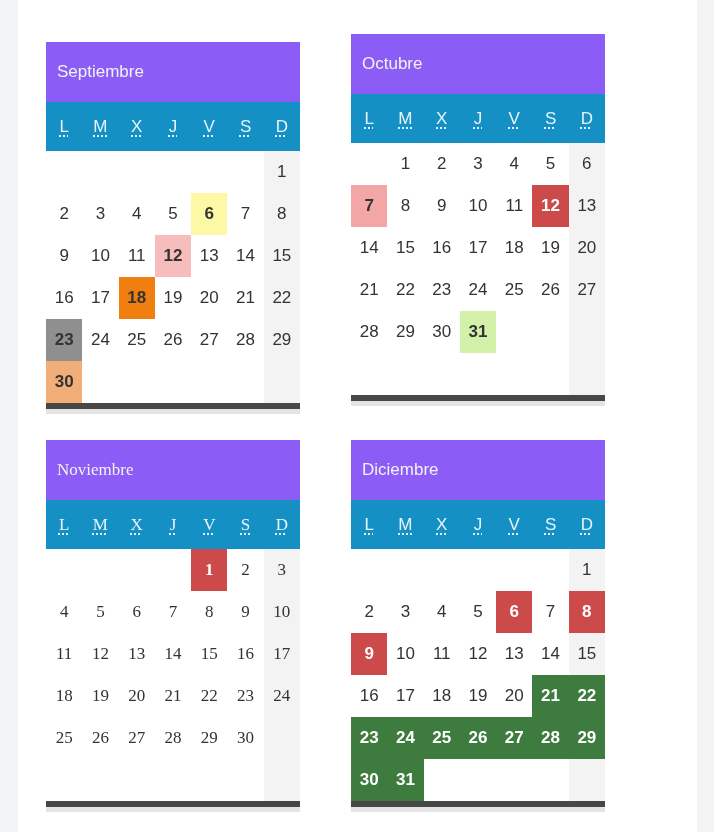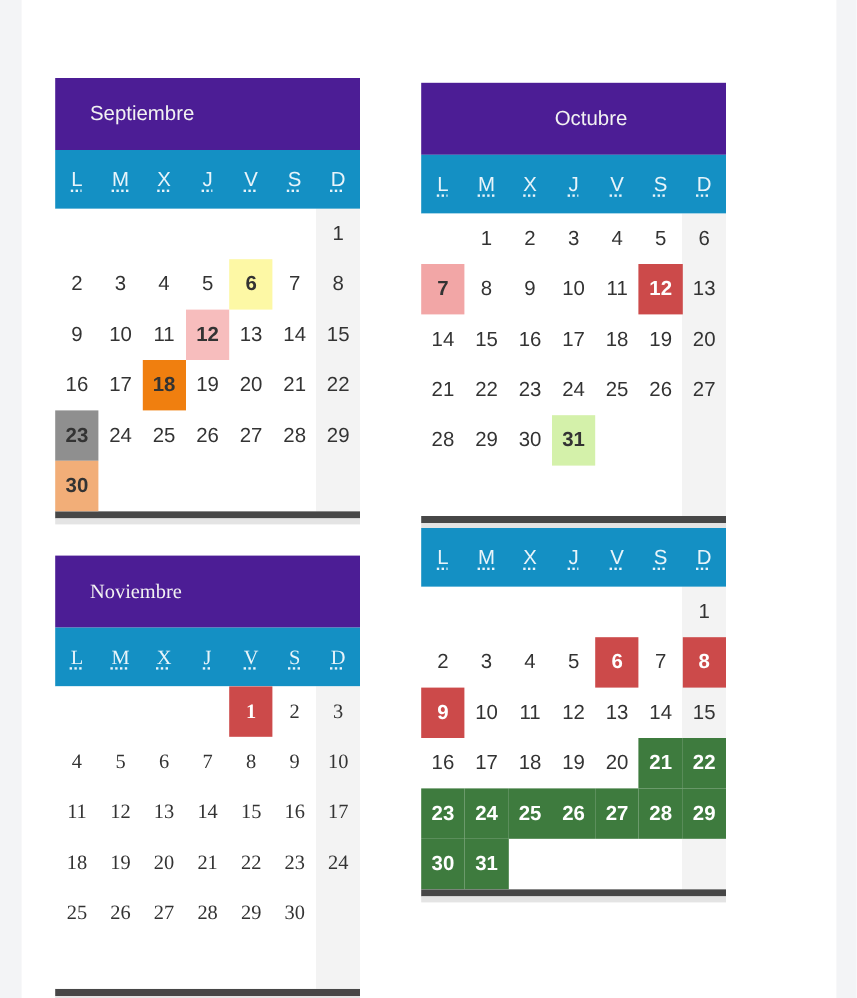--- a/index.html
+++ b/index.html
@@ -7,22 +7,22 @@
     width: 714px; height: 832px; position: relative; overflow: hidden;
     background: #ffffff;
     font-family: "Liberation Sans", "DejaVu Sans", sans-serif;
   }
   .side-strip { position: absolute; top: 0; bottom: 0; background: #f3f4f6; }
   .side-left { left: 0; width: 18px; }
   .side-right { left: 697px; width: 17px; }
 
   .calendar { position: absolute; width: 254px; }
   .cal-header {
-    height: 60px; background: #4c1d95; color: #f2f2f2;
-    font-size: 17px; line-height: 60px; padding-left: 29px; box-sizing: border-box; margin-top: 23px;
+    height: 60px; background: #8b5cf6; color: #f2f2f2;
+    font-size: 17px; line-height: 60px; padding-left: 11px; box-sizing: border-box;
   }
   .weekdays {
     height: 49px; background: #1490c4; display: grid;
     grid-template-columns: repeat(7, 1fr);
   }
   .weekday {
     display: flex; align-items: center; justify-content: center;
     color: #e8f4fa; font-size: 17px;
   }
   .weekday abbr {
@@ -115,21 +115,21 @@
       <div class="day empty"></div>
       <div class="day empty"></div>
       <div class="day empty"></div>
       <div class="day empty"></div>
       <div class="day empty"></div>
     </div>
   <div class="bottom-bar"></div>
   <div class="bottom-shadow"></div>
 </div>
 
-<div class="calendar" style="left:351px; top:46px;text-align:center;">
+<div class="calendar" style="left:351px; top:34px;">
   <div class="cal-header">Octubre</div>
   <div class="weekdays">
       <div class="weekday">
         <abbr title="Lunes">L</abbr>
       </div>
       <div class="weekday">
         <abbr title="Martes">M</abbr>
       </div>
       <div class="weekday">
         <abbr title="Miércoles">X</abbr>
@@ -262,20 +262,21 @@
       <div class="day empty"></div>
       <div class="day empty"></div>
       <div class="day empty"></div>
       <div class="day empty"></div>
     </div>
   <div class="bottom-bar"></div>
   <div class="bottom-shadow"></div>
 </div>
 
 <div class="calendar" style="left:351px; top:440px;">
+  <div class="cal-header">Diciembre</div>
   <div class="weekdays">
       <div class="weekday">
         <abbr title="Lunes">L</abbr>
       </div>
       <div class="weekday">
         <abbr title="Martes">M</abbr>
       </div>
       <div class="weekday">
         <abbr title="Miércoles">X</abbr>
       </div>

